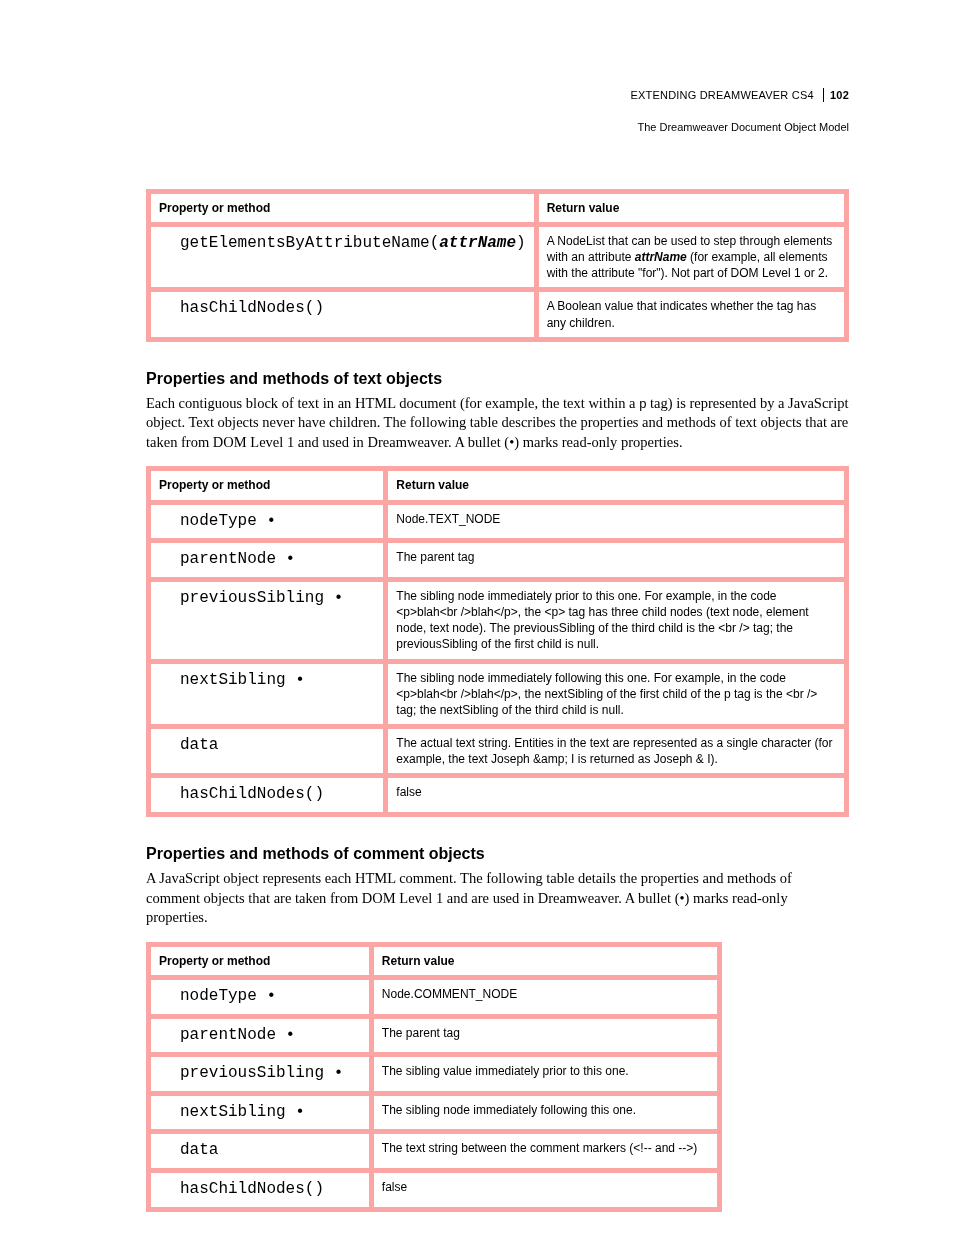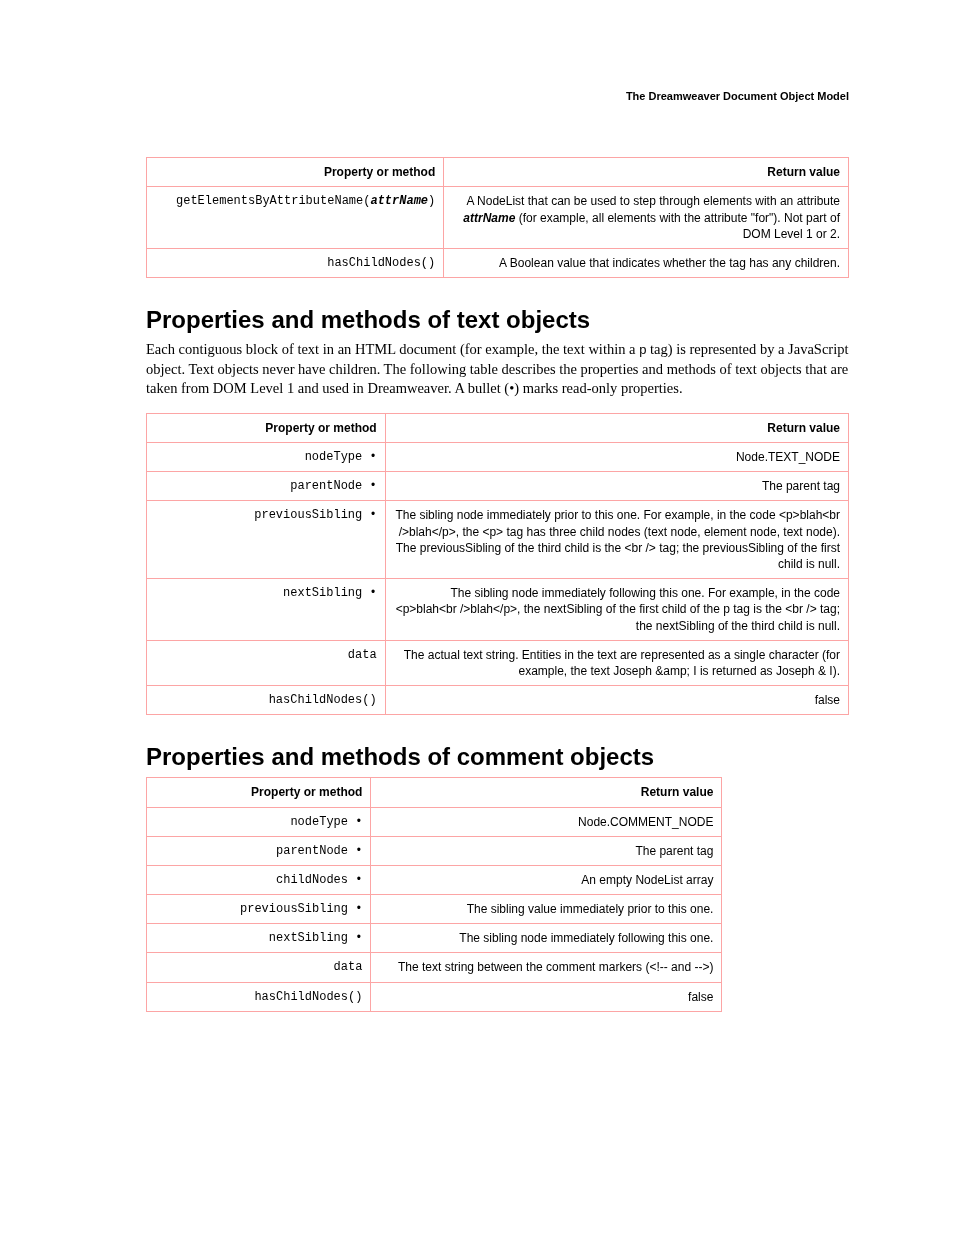--- a/index.html
+++ b/index.html
@@ -25,76 +25,80 @@
     letter-spacing: 0.2px;
   }
   .running-head .pagenum {
     font-weight: 700;
     display: inline-block;
     border-left: 1px solid #000;
     padding-left: 6px;
     margin-left: 6px;
   }
   .running-head .line2 {
-    font-weight: 700;
-    margin-top: 1px;
+    font-weight: 400;
+    margin-top: 18px;
   }
   table {
     border-collapse: collapse;
     width: 100%;
     font-size: 12px;
     margin-bottom: 28px;
   }
   table.narrow {
     width: 82%;
   }
   th, td {
-    border: 1px solid #fca5a5;
-    text-align: right;
+    border: 5px solid #fca5a5;
+    text-align: left;
     vertical-align: top;
     padding: 6px 8px 6px 8px;
     line-height: 1.35;
   }
   th {
     font-weight: 700;
     font-size: 12px;
   }
   td.propcol {
     font-family: "Courier New", monospace;
-    font-size: 12px;
+    font-size: 16px;
     white-space: nowrap;
     padding-left: 29px;
   }
   code, .mono {
     font-family: Liberation Sans, sans-serif;
     font-size: 12px;
   }
   .bi { font-weight: 700; font-style: italic; }
   h2.section {
-    font-size: 24px;
+    font-size: 16px;
     font-weight: 700;
     margin: 24px 0 6px 0;
   }
   p.body {
     font-family: "Minion Pro", Georgia, "Times New Roman", serif;
     font-size: 14.5px;
     line-height: 1.35;
     margin: 0 0 14px 0;
   }
   p.body code { font-size: 13px; }
   .col1a { width: 42%; }
   .col1b { width: 34%; }
   .col1c { width: 39%; }
 </style>
 </head>
 <body>
 
 <div class="page">
 
   <div class="running-head">
+    <div class="line1">
+      <span>EXTENDING DREAMWEAVER CS4</span>
+      <span class="pagenum">102</span>
+    </div>
     <div class="line2">The Dreamweaver Document Object Model</div>
   </div>
 
   <table>
     <colgroup>
         <col class="col1a">
         <col>
       </colgroup>
     <tbody>
         <tr>
@@ -146,44 +150,41 @@
       <td><span>The actual text string. Entities in the text are represented as a single character (for example, the text </span><code>Joseph &amp;amp; I</code><span> is returned as </span><code>Joseph &amp; I</code><span>).</span></td>
     </tr>
     <tr>
       <td class="propcol">hasChildNodes()</td>
       <td><code>false</code></td>
     </tr>
   </tbody>
     </table>
 
   <h2 class="section">Properties and methods of comment objects</h2>
+  <p class="body">A JavaScript object represents each HTML comment. The following table details the properties and methods of comment objects that are taken from DOM Level 1 and are used in Dreamweaver. A bullet (•) marks read-only properties.</p>
 
   <table class="narrow">
     <colgroup>
         <col class="col1c">
         <col>
       </colgroup>
     <tbody>
         <tr>
       <th>Property or method</th>
       <th>Return value</th>
     </tr>
     <tr>
       <td class="propcol"><span>nodeType •</span></td>
       <td><code>Node.COMMENT_NODE</code></td>
     </tr>
     <tr>
       <td class="propcol"><span>parentNode •</span></td>
       <td>The parent tag</td>
     </tr>
     <tr>
-      <td class="propcol"><span>childNodes •</span></td>
-      <td><span>An empty </span><code>NodeList</code><span> array</span></td>
-    </tr>
-    <tr>
       <td class="propcol"><span>previousSibling •</span></td>
       <td>The sibling value immediately prior to this one.</td>
     </tr>
     <tr>
       <td class="propcol"><span>nextSibling •</span></td>
       <td>The sibling node immediately following this one.</td>
     </tr>
     <tr>
       <td class="propcol">data</td>
       <td><span>The text string between the comment markers (</span><code>&lt;!-- and --&gt;</code><span>)</span></td>

